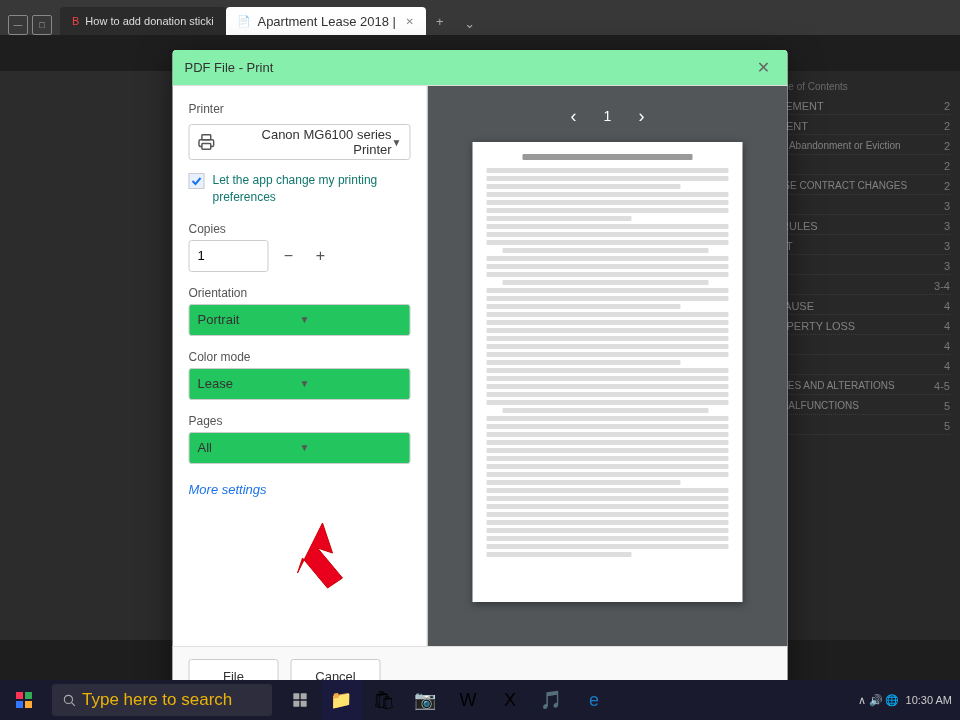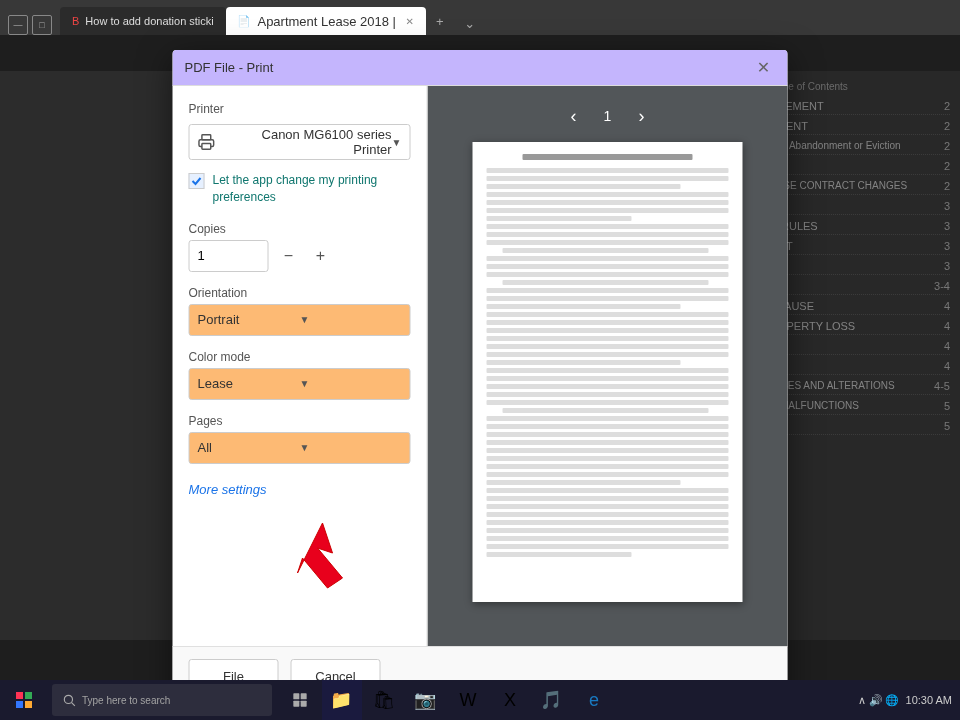--- a/index.html
+++ b/index.html
@@ -58,21 +58,21 @@
       background: rgba(0,0,0,0.3); z-index: 10;
     }
 
     
     .print-dialog {
       position: absolute; top: 20px; left: 50%; transform: translateX(-50%);
       width: 615px; background: white; border-radius: 4px; box-shadow: 0 8px 32px rgba(0,0,0,0.5);
       overflow: hidden; z-index: 20;
     }
     .dialog-titlebar {
-      height: 36px; background: #c4b5fd; border-bottom: 1px solid #ddd;
+      height: 36px; background: #86efac; border-bottom: 1px solid #ddd;
       display: flex; align-items: center; padding: 0 12px;
     }
     .dialog-title { flex: 1; font-size: 13px; font-weight: 500; color: #333; }
     .dialog-close {
       width: 24px; height: 24px; border: none; background: none; cursor: pointer;
       font-size: 16px; color: #666; display: flex; align-items: center; justify-content: center;
       border-radius: 50%;
     }
 
     .dialog-body { display: flex; height: 620px; }
@@ -107,21 +107,21 @@
       width: 80px; height: 32px; border: 1px solid #ccc; border-radius: 3px;
       padding: 0 8px; font-size: 13px;
     }
     .stepper-btn {
       width: 24px; height: 24px; border: none; background: none; cursor: pointer;
       font-size: 16px; color: #555; display: flex; align-items: center; justify-content: center;
     }
 
     .dropdown-field {
       width: 100%; height: 32px; border: 1px solid #ccc; border-radius: 3px;
-      background: #fdba74; padding: 0 8px; font-size: 13px; display: flex;
+      background: #22c55e; padding: 0 8px; font-size: 13px; display: flex;
       align-items: center; cursor: pointer;
     }
     .dropdown-field span { flex: 1; color: #333; }
 
     .more-settings-link {
       color: #1a73e8; font-size: 13px; text-decoration: none; cursor: pointer; display: inline-block; margin-top: 4px; font-style: italic;
     }
 
     
     .right-panel {
@@ -432,21 +432,21 @@
       <rect x="0" y="9" width="7" height="7" fill="#37f"></rect>
       <rect x="9" y="9" width="7" height="7" fill="#fa3"></rect>
     </svg>
   </div>
 
   <div class="taskbar-search">
     <svg width="14" height="14" viewBox="0 0 24 24" stroke="#aaa" fill="none" stroke-width="2" style="margin-right:6px;">
       <circle cx="11" cy="11" r="7"></circle>
         <line x1="16.5" y1="16.5" x2="22" y2="22"></line>
     </svg>
-    <span style="color:#a3a3a3;font-size:10px;">Type here to search</span>
+    <span style="color:#eab308;font-size:17px;">Type here to search</span>
   </div>
 
   <div class="taskbar-icons">
     <div class="taskbar-icon">
       <svg width="16" height="16" viewBox="0 0 24 24" fill="#aaa">
         <rect x="2" y="2" width="9" height="9" rx="1"></rect>
         <rect x="13" y="2" width="9" height="9" rx="1"></rect>
         <rect x="2" y="13" width="9" height="9" rx="1"></rect>
         <rect x="13" y="13" width="9" height="9" rx="1"></rect>
       </svg>

